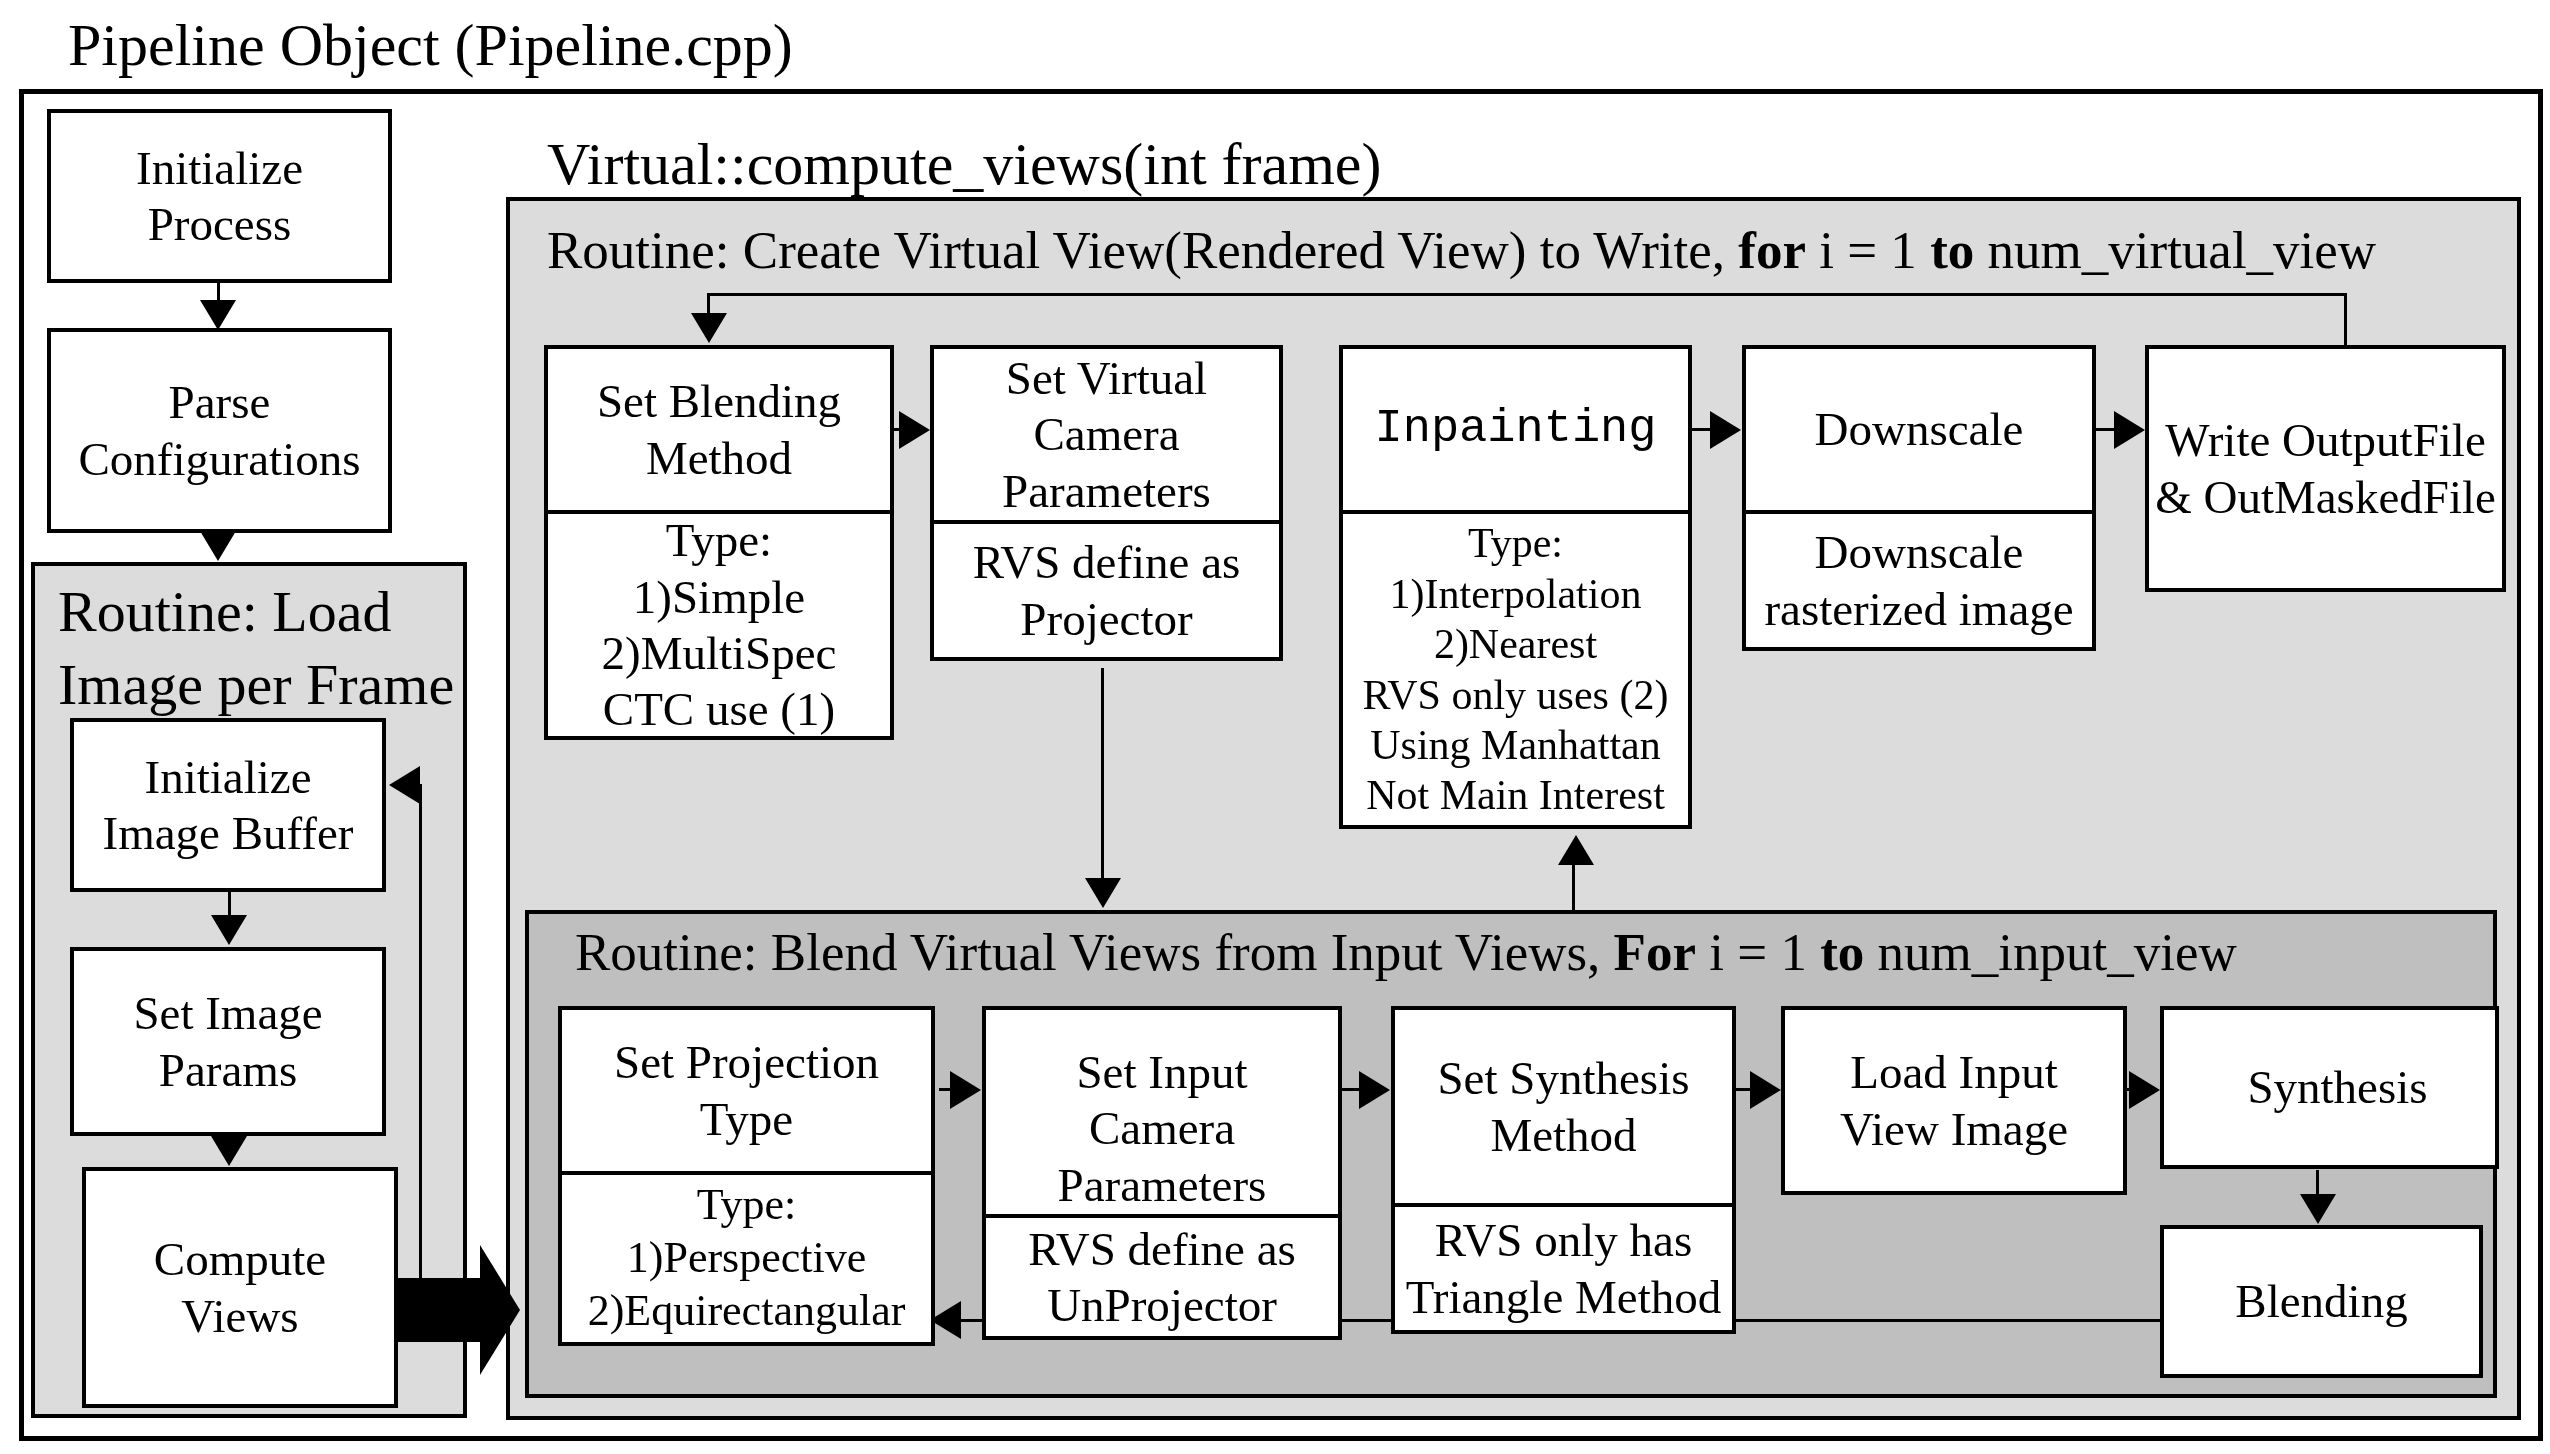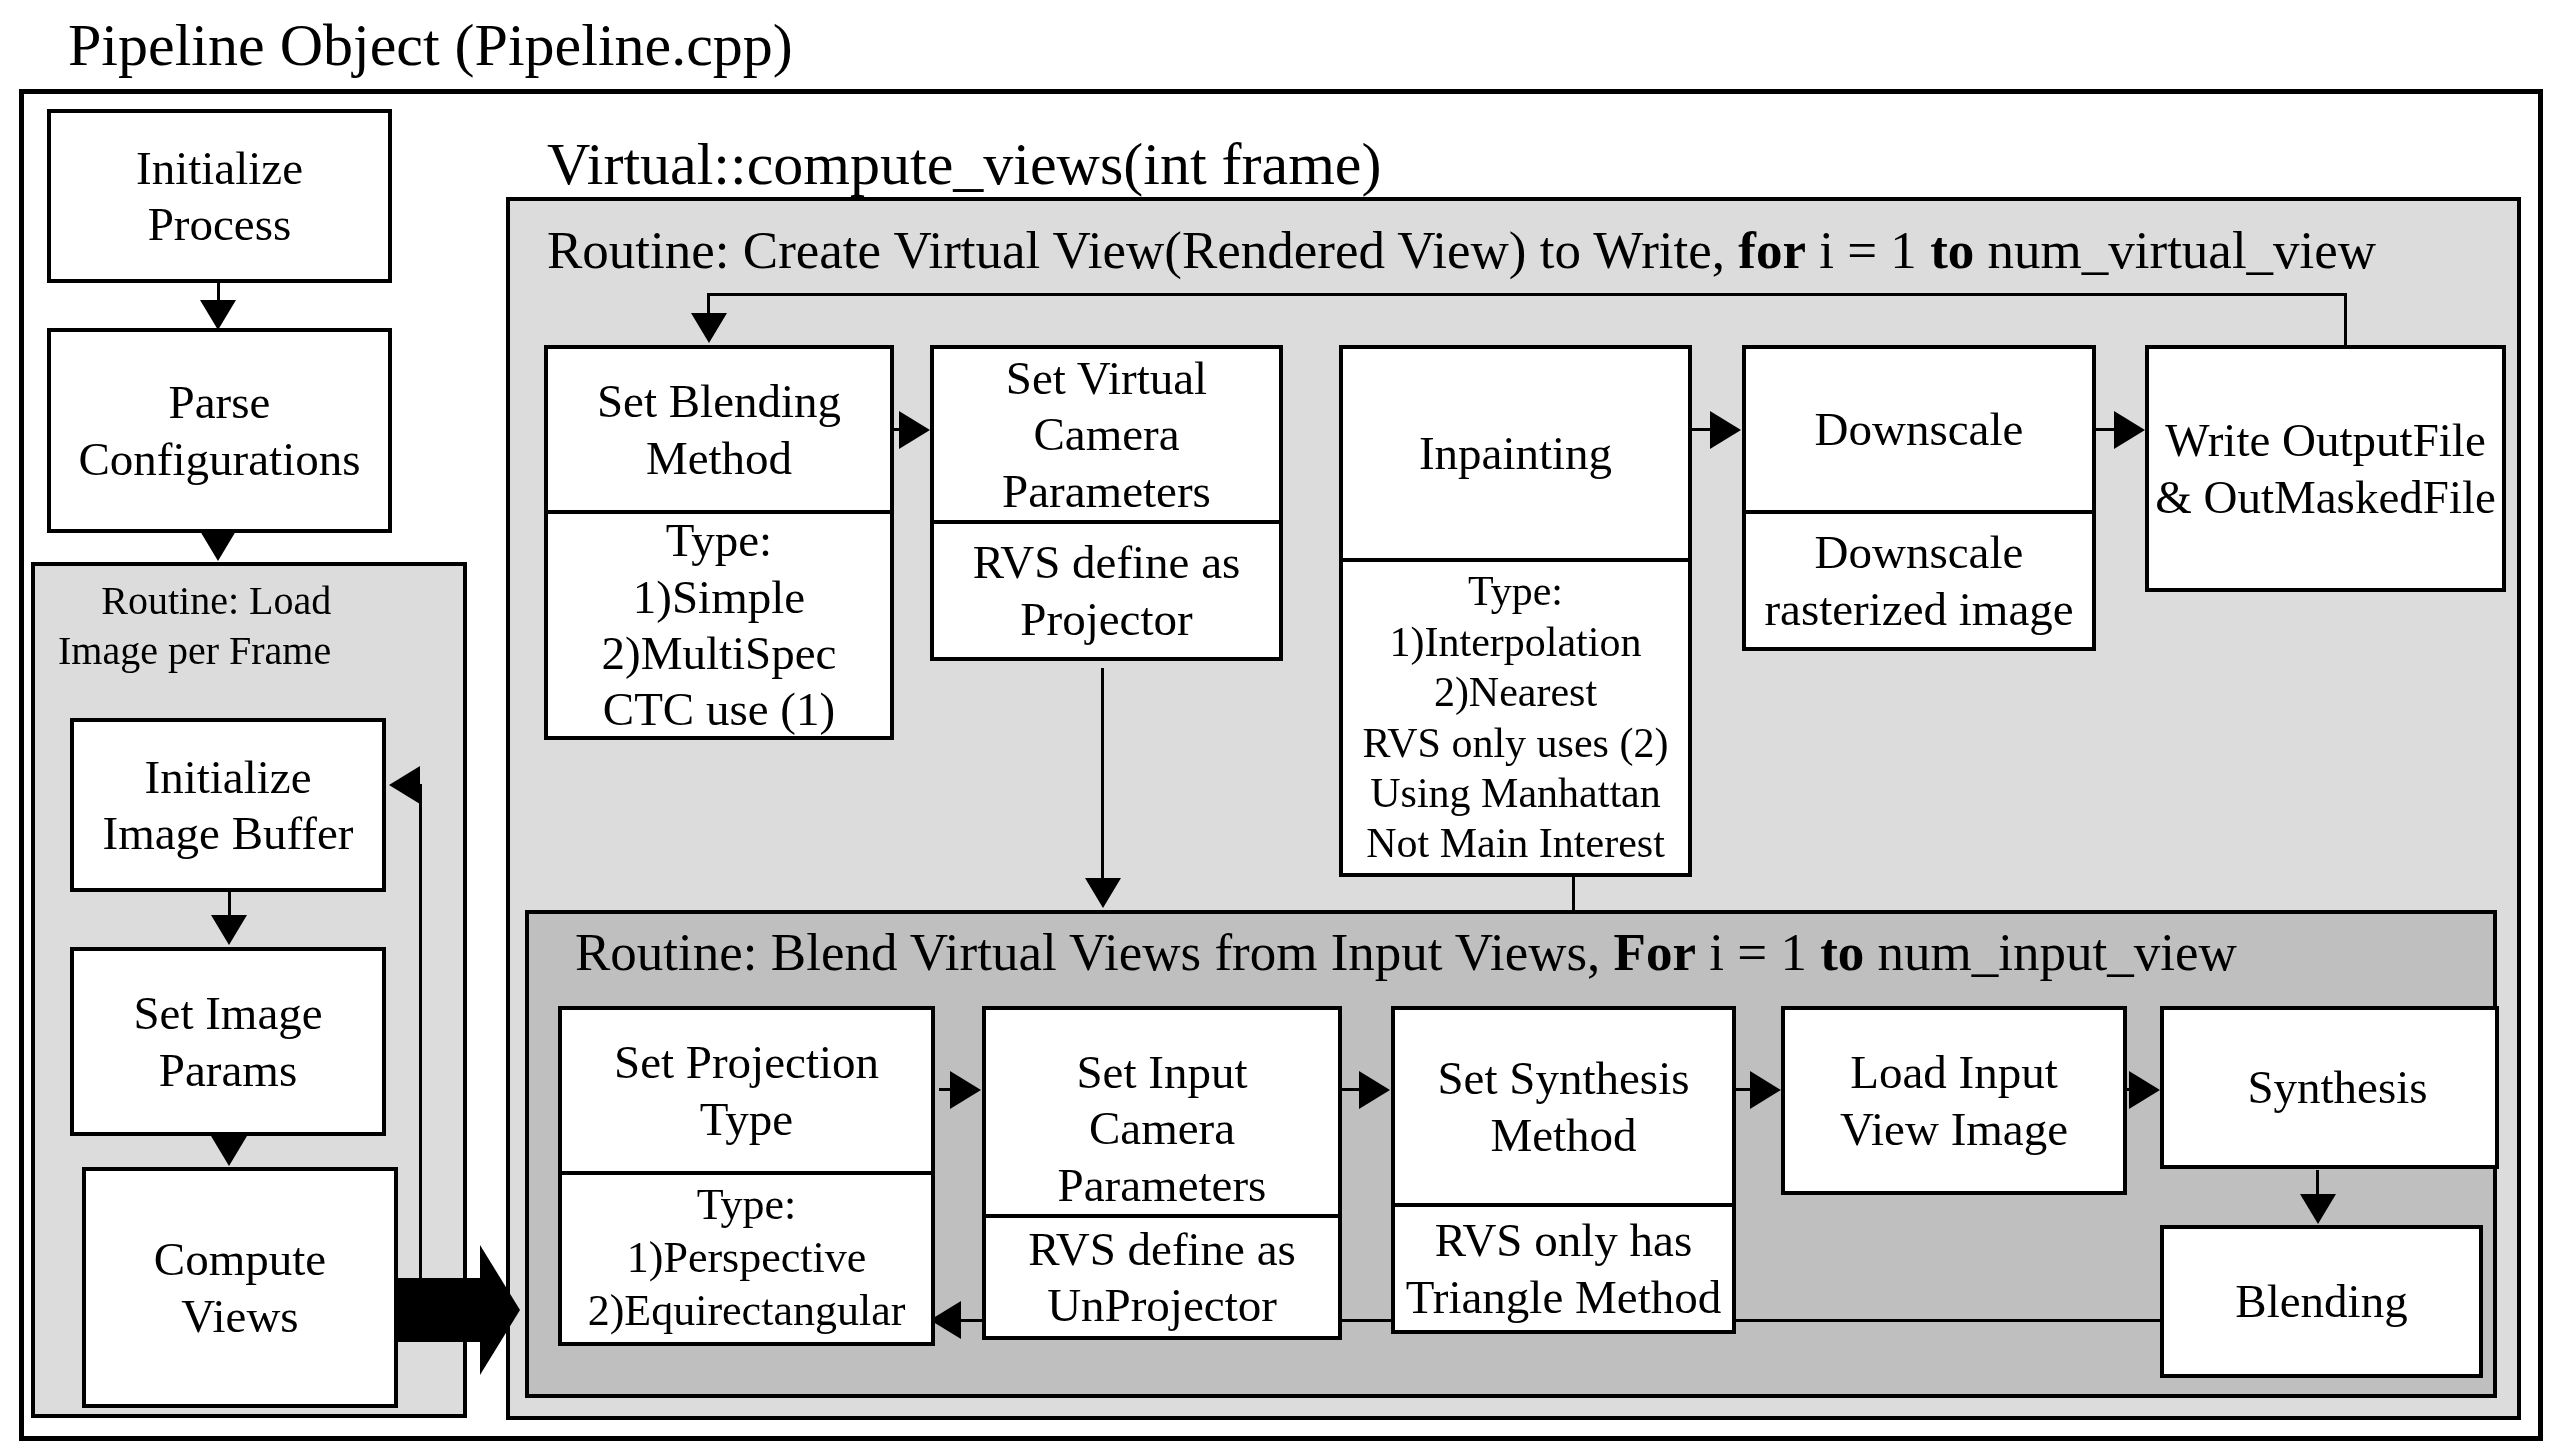--- a/index.html
+++ b/index.html
@@ -29,21 +29,21 @@
 </head>
 <body>
 
 <div class="stage">
 
   <div class="hd" style="left:68px;top:11px;font-size:60px;">Pipeline Object (Pipeline.cpp)</div>
 
   <div class="frame" style="left:19px;top:89px;width:2524px;height:1352px;"></div>
 
   <div class="routine lightg" style="left:31px;top:562px;width:436px;height:856px;"></div>
-  <div class="hd ml" style="left:58px;top:576px;font-size:40px;line-height:1.25;white-space:pre-line;text-align:right;">Routine: Load
+  <div class="hd ml" style="left:58px;top:576px;font-size:58px;line-height:1.25;white-space:pre-line;">Routine: Load
 Image per Frame</div>
 
   <div class="routine lightg" style="left:506px;top:197px;width:2015px;height:1223px;"></div>
   <div class="hd" style="left:547px;top:130px;font-size:60px;">Virtual::compute_views(int frame)</div>
   <div class="hd" style="left:547px;top:220px;font-size:53px;"><span>Routine: Create Virtual View(Rendered View) to Write, </span><span class="b">for</span><span> i = 1 </span><span class="b">to</span><span> num_virtual_view</span></div>
 
   <div class="routine darkg" style="left:525px;top:910px;width:1972px;height:488px;"></div>
   <div class="hd" style="left:575px;top:922px;font-size:53px;"><span>Routine: Blend Virtual Views from Input Views, </span><span class="b">For</span><span> i = 1 </span><span class="b">to</span><span> num_input_view</span></div>
 
   <i class="ln" style="left:217px;top:275px;width:3.4px;height:27px;"></i>
@@ -124,21 +124,21 @@
 CTC use (1)</div>
   </div>
   <div class="bx" style="left:930px;top:345px;width:345px;">
     <div class="c" style="height:171px;">Set Virtual
 Camera
 Parameters</div>
     <div class="c c2" style="height:137px;">RVS define as
 Projector</div>
   </div>
   <div class="bx" style="left:1339px;top:345px;width:345px;">
-    <div class="c" style="height:209px;">Inpainting</div>
+    <div class="c" style="height:161px;font-family:Liberation Mono, monospace;">Inpainting</div>
     <div class="c c2" style="height:315px;font-size:42px;">Type:
 1)Interpolation
 2)Nearest
 RVS only uses (2)
 Using Manhattan
 Not Main Interest</div>
   </div>
   <div class="bx" style="left:1742px;top:345px;width:346px;">
     <div class="c" style="height:161px;">Downscale</div>
     <div class="c c2" style="height:137px;">Downscale

